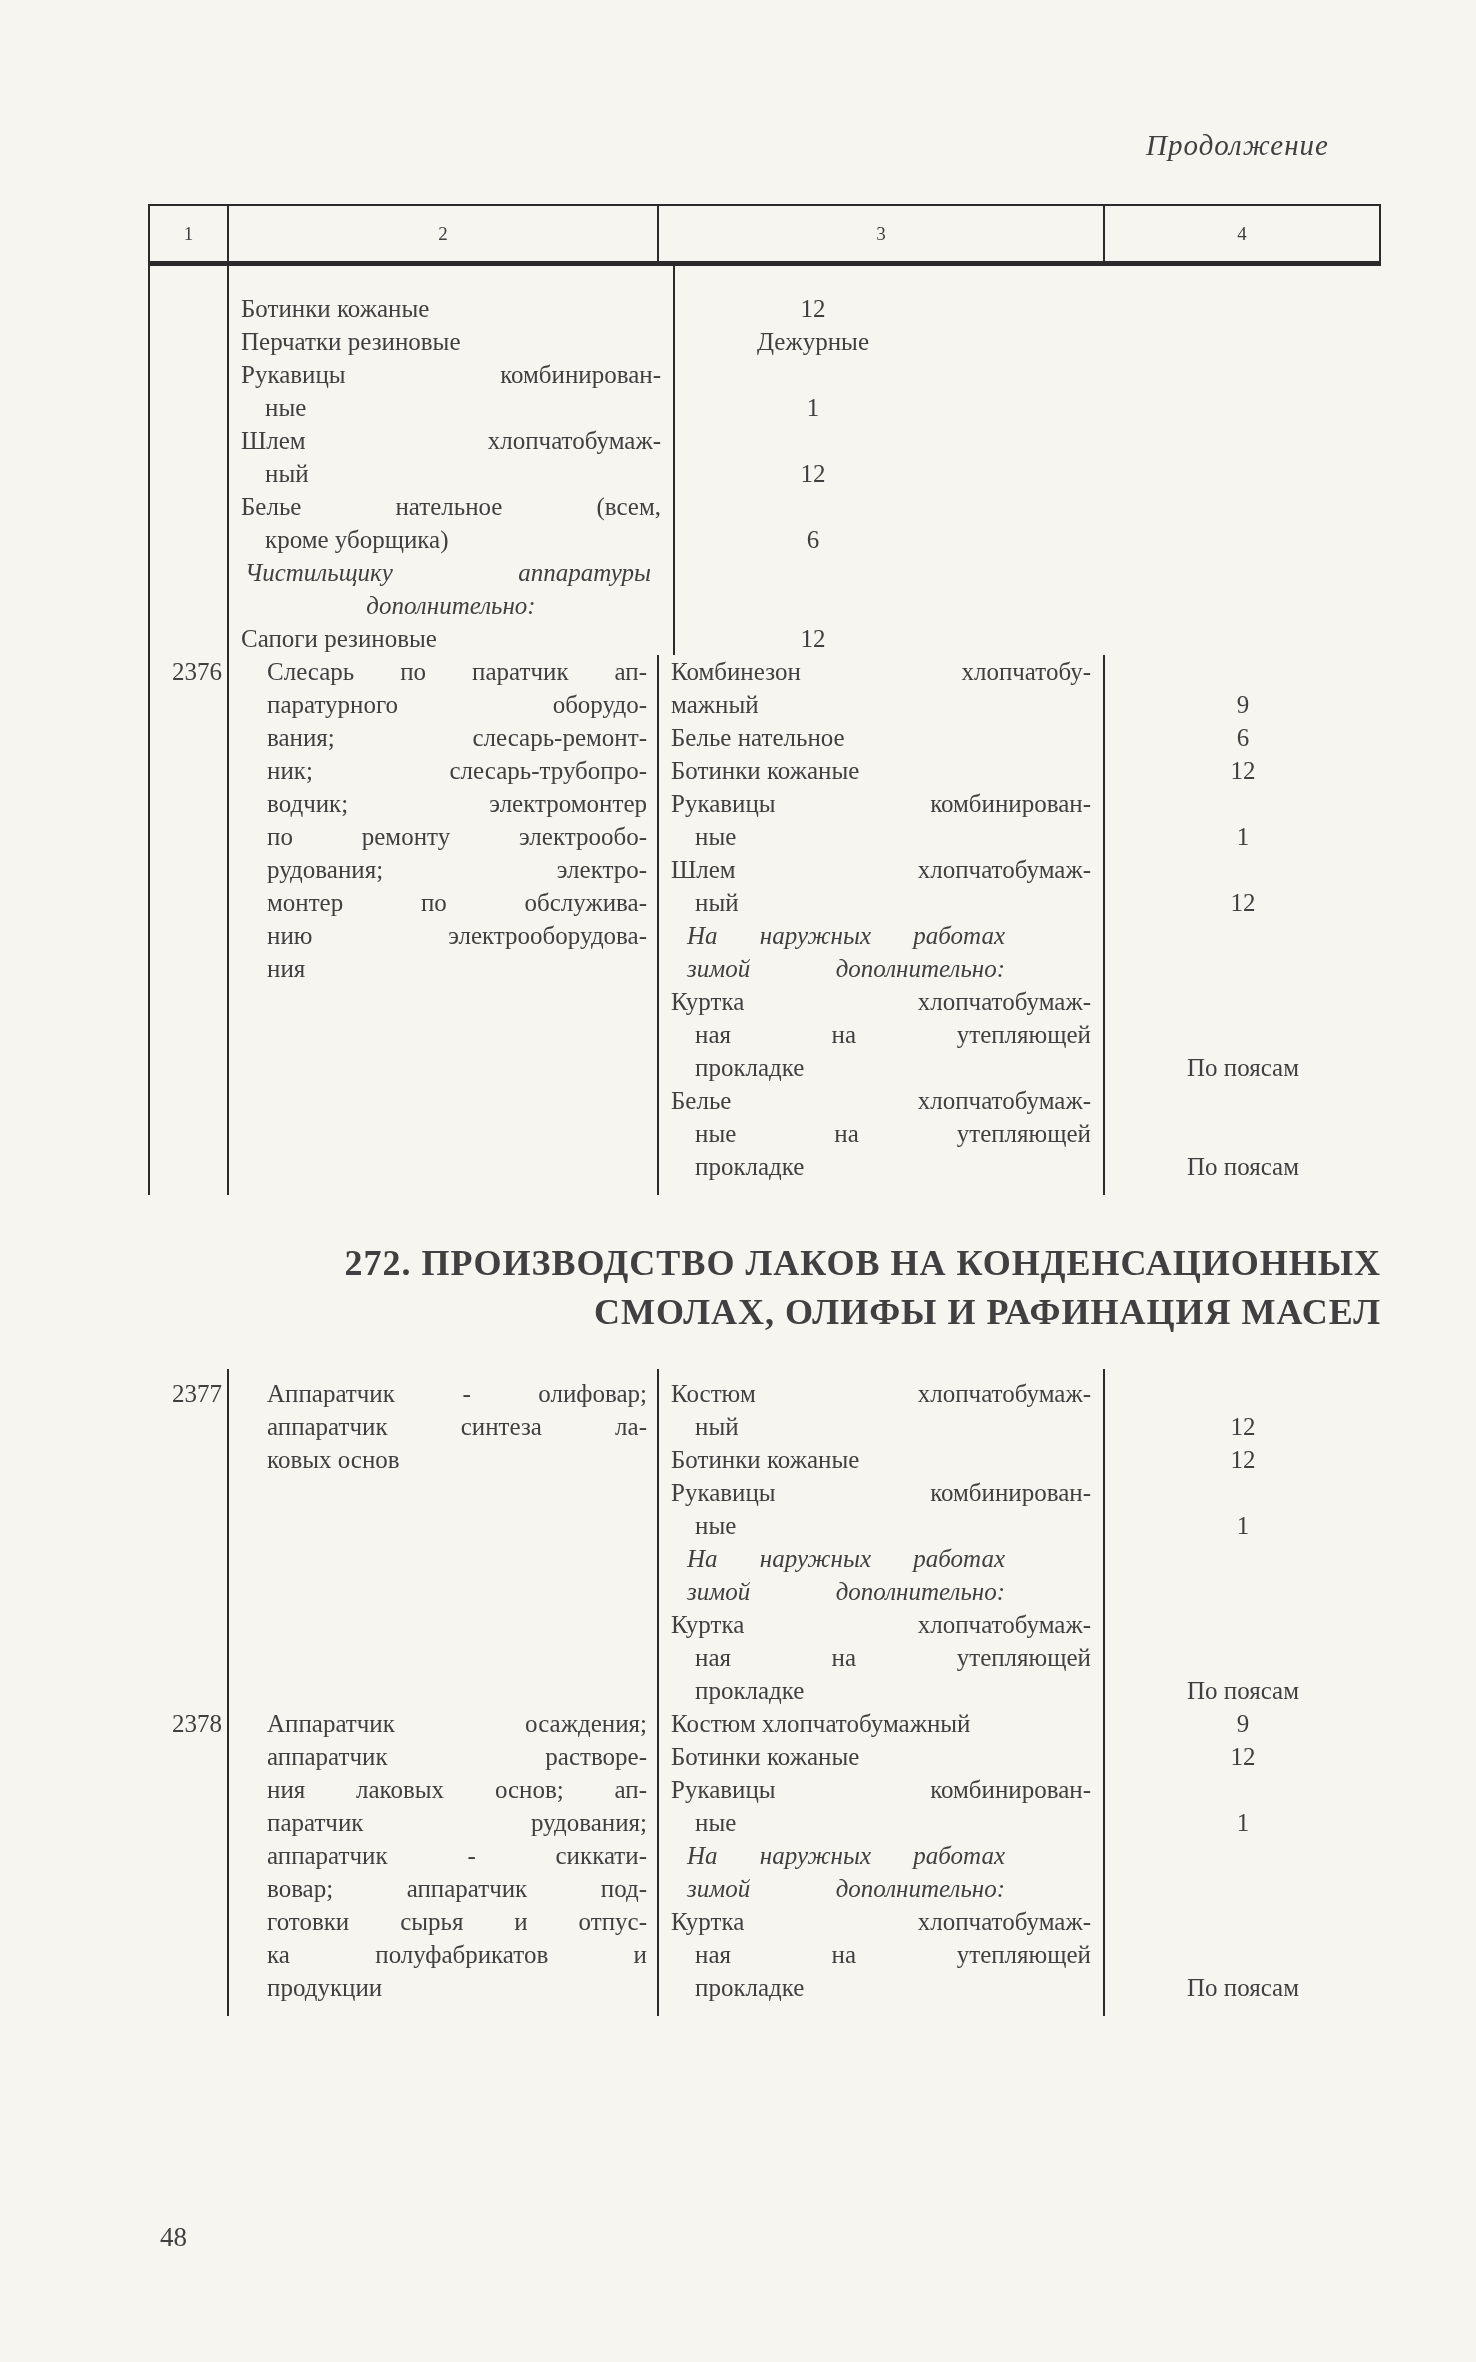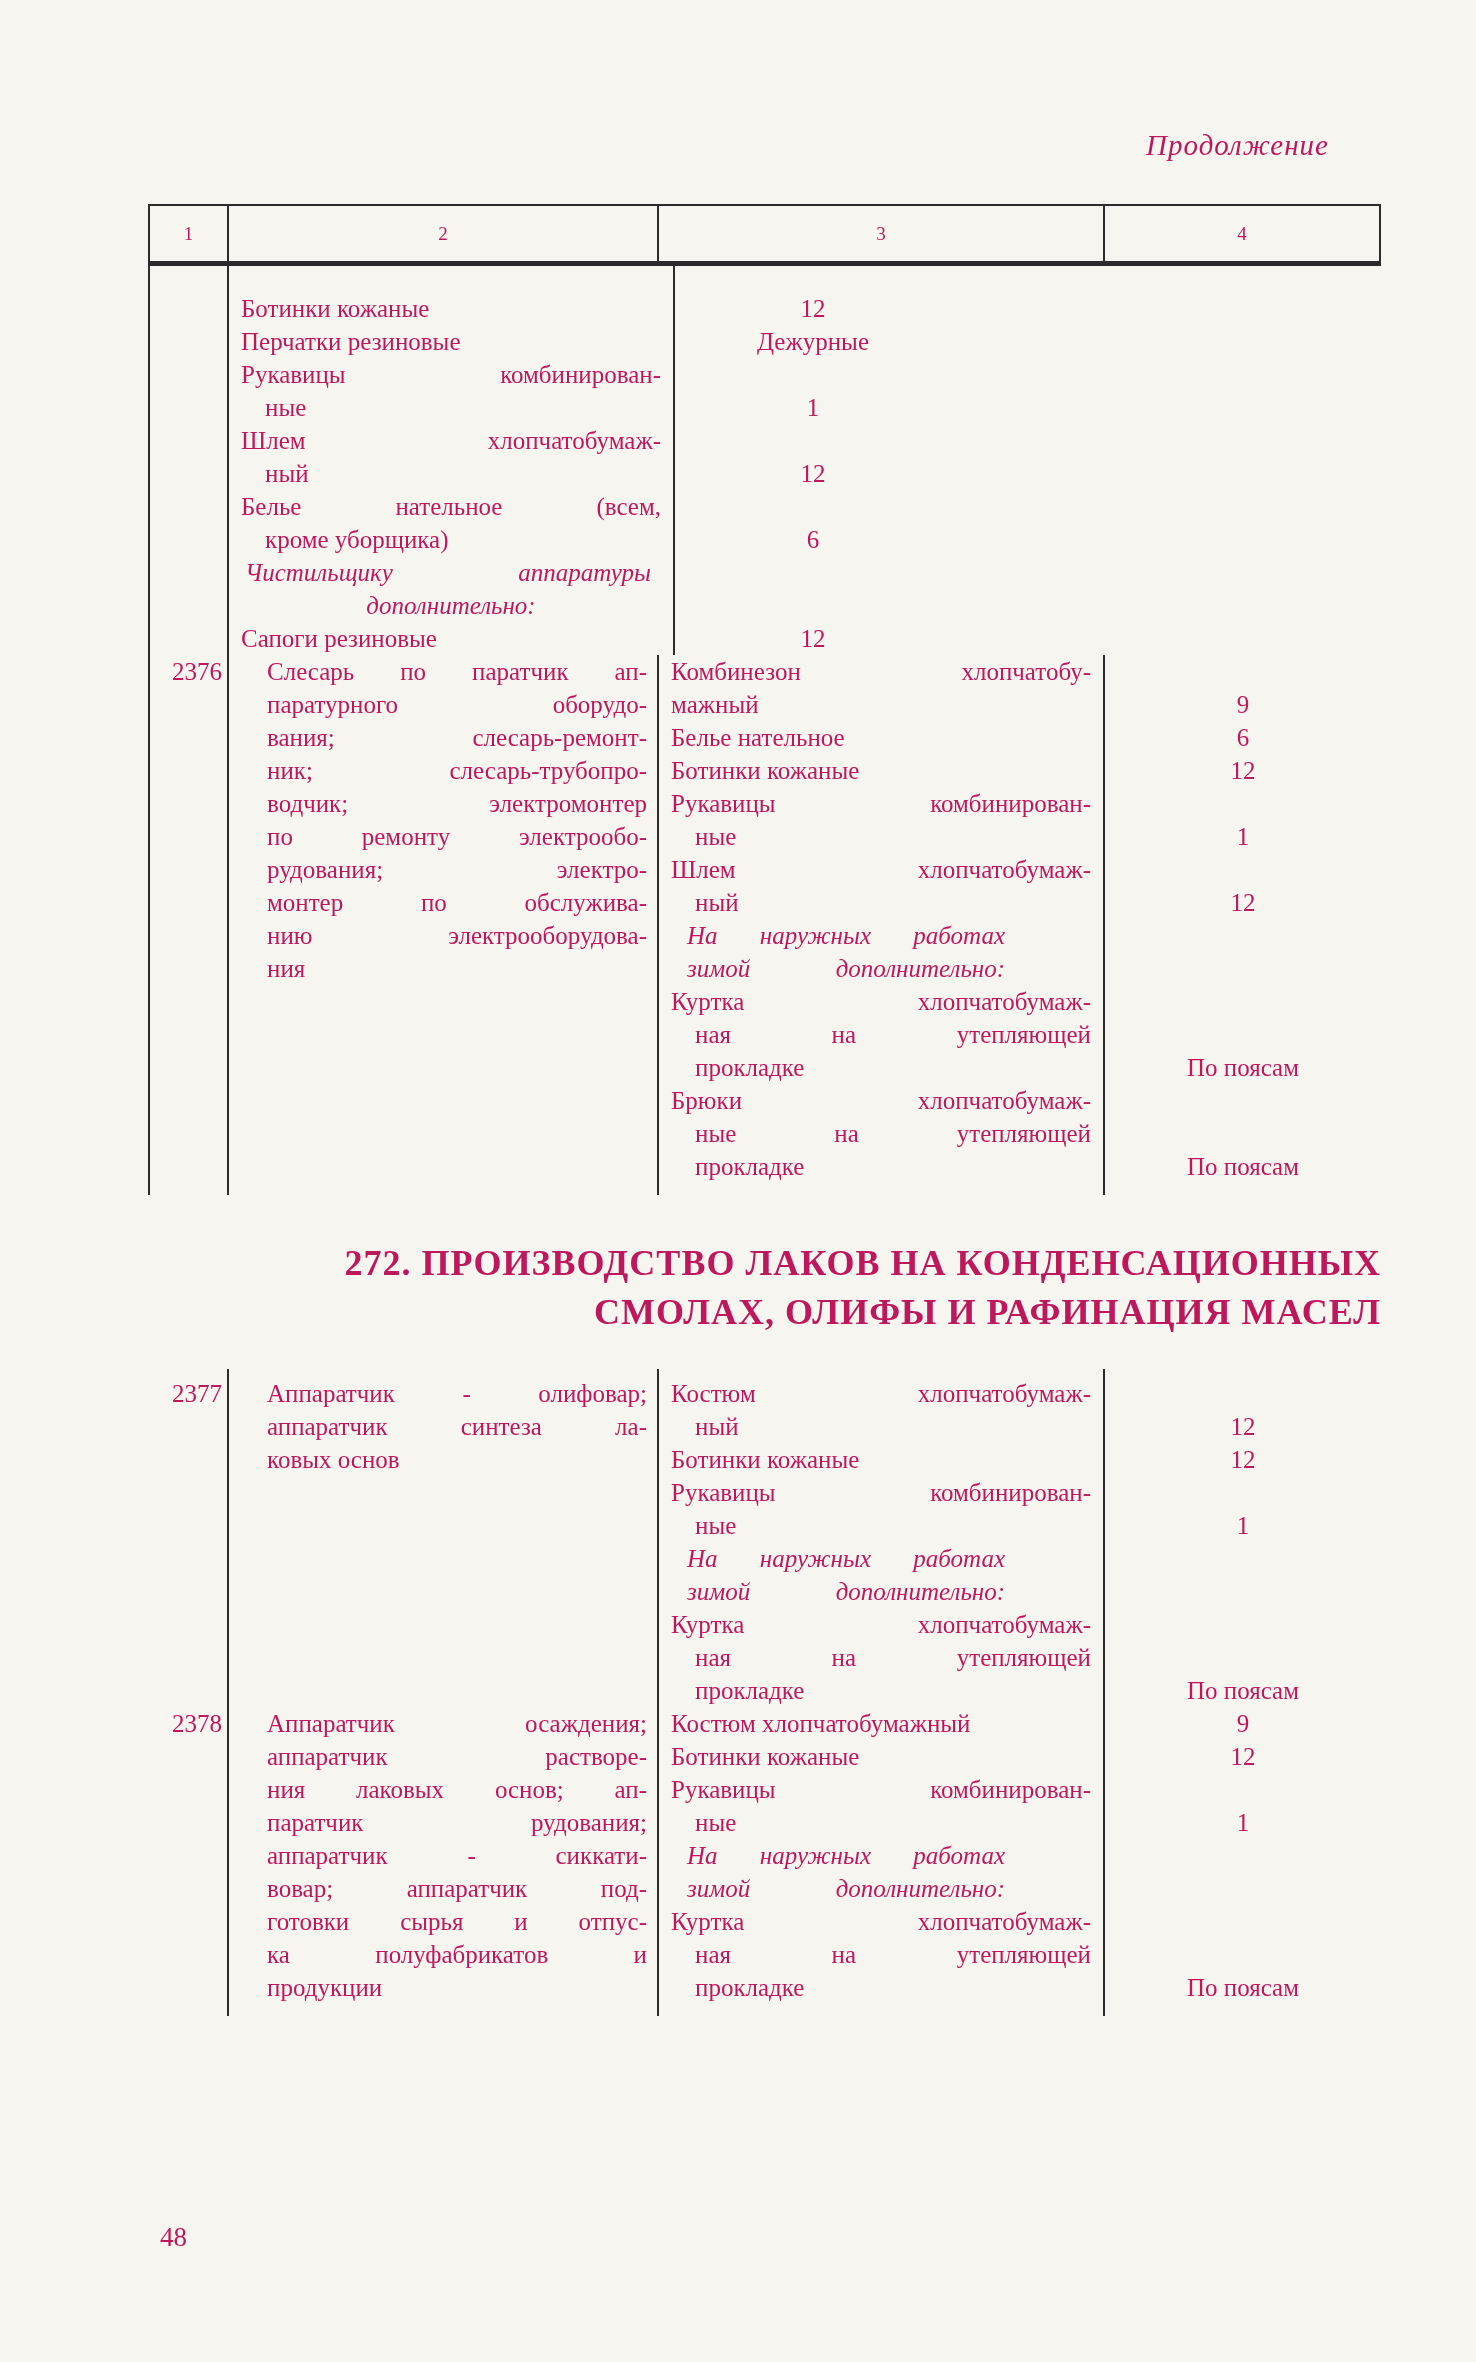--- a/index.html
+++ b/index.html
@@ -2,21 +2,21 @@
 <html><head>
 <meta charset="utf-8">
 <style>
   * { box-sizing: border-box; margin: 0; padding: 0; }
   html, body { background: #f7f5f0; }
   .page {
     position: relative;
     width: 1436px;
     height: 2362px;
     background: #f7f5f0;
-    color: #be185d;
+    color: #404040;
     font-family: "Liberation Serif", "DejaVu Serif", serif;
     overflow: hidden;
   }
   .continuation {
     margin-top: 126px;
     margin-left: 148px;
     width: 1233px;
     text-align: right;
     padding-right: 52px;
     font-style: italic;
@@ -150,21 +150,21 @@
             <div class="line">Ботинки кожаные</div>
             <div class="line j">Рукавицы комбинирован-</div>
             <div class="line" style="margin-left: 24px;">ные</div>
             <div class="line j">Шлем хлопчатобумаж-</div>
             <div class="line" style="margin-left: 24px;">ный</div>
             <div class="line j it" style="margin-left: 16px; margin-right: 86px;">На наружных работах</div>
             <div class="line j it" style="margin-left: 16px; margin-right: 86px;">зимой дополнительно:</div>
             <div class="line j">Куртка хлопчатобумаж-</div>
             <div class="line j" style="margin-left: 24px;">ная на утепляющей</div>
             <div class="line" style="margin-left: 24px;">прокладке</div>
-            <div class="line j">Брюки хлопчатобумаж-</div>
+            <div class="line j">Белье хлопчатобумаж-</div>
             <div class="line j" style="margin-left: 24px;">ные на утепляющей</div>
             <div class="line" style="margin-left: 24px;">прокладке</div>
           </div>
           <div class="cell c4">
             <div class="line val">&nbsp;</div>
             <div class="line val">9</div>
             <div class="line val">6</div>
             <div class="line val">12</div>
             <div class="line val">&nbsp;</div>
             <div class="line val">1</div>

